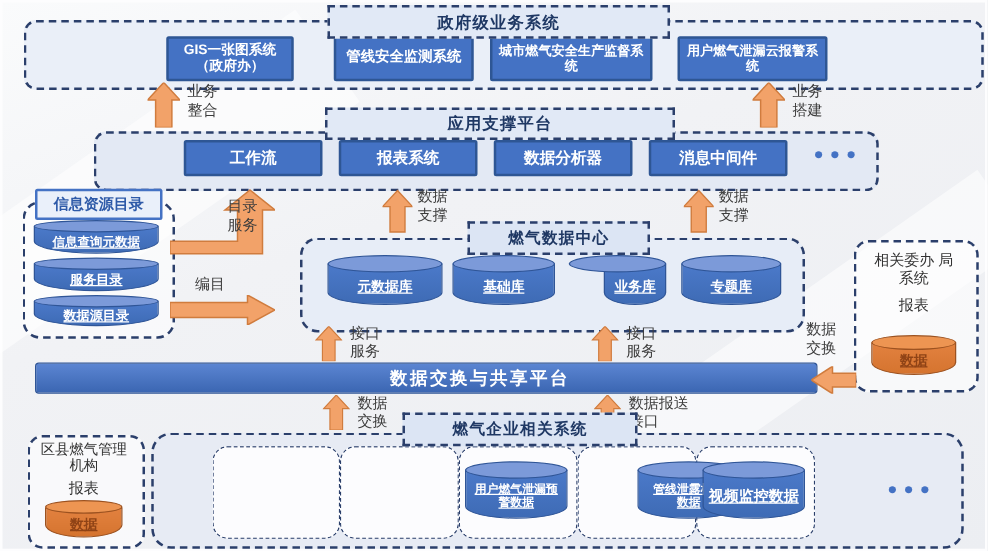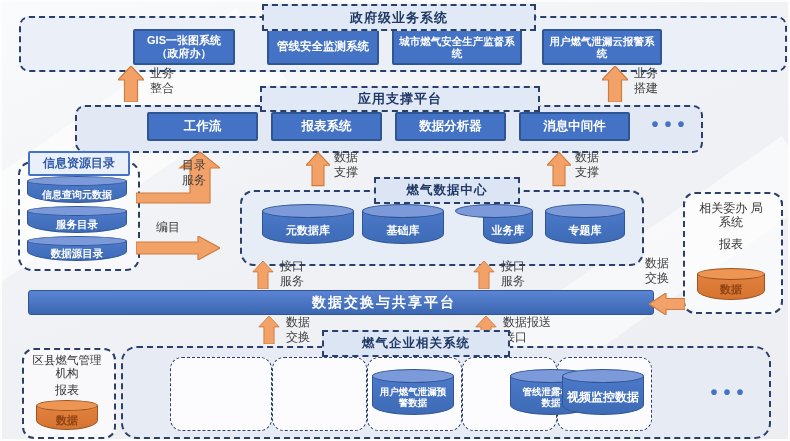--- a/index.html
+++ b/index.html
@@ -26,21 +26,21 @@
     color:#fff;font-weight:700;display:flex;align-items:center;justify-content:center;
     text-align:center;line-height:1.18;z-index:2;padding:1px 2px;box-sizing:border-box;
   }
   
   .cyl{position:absolute;z-index:2;}
   .cyl i{position:absolute;left:0;right:0;top:0;height:var(--cap,12px);
     background:#7c9ad9;border:1px solid #2f5597;border-radius:50%;z-index:2;box-sizing:border-box;}
   .cyl .cyl-body{position:absolute;left:0;right:0;top:calc(var(--cap,12px)/2);bottom:0;
     background:linear-gradient(#4b79c9,#3e6bb5);border:1px solid #2f5597;
     border-radius:0 0 50% 50%/0 0 10px 10px;display:flex;align-items:center;justify-content:center;
-    text-align:center;color:#fff;font-weight:700;padding-top:5px;line-height:1.15;box-sizing:border-box;}
+    text-align:center;color:#fff;font-weight:700;padding-top:5px;line-height:1.15;box-sizing:border-box;text-decoration:underline;}
   .cyl.orange i{background:#ed9552;border-color:#9c5220;}
   .cyl.orange .cyl-body{background:linear-gradient(#e2813f,#d5742f);border-color:#9c5220;color:#8f4316;}
   
   .arr{position:absolute;z-index:2;}
   .arr polygon{fill:#f2a269;stroke:#d07c3e;stroke-width:1.2;}
   .albl{position:absolute;font-size:12px;color:#3d3d3d;line-height:15px;white-space:nowrap;z-index:3;}
   .dots{position:absolute;color:#4472c4;font-weight:700;font-size:20px;letter-spacing:6px;z-index:2;}
   .ptext{position:absolute;color:#333;text-align:center;z-index:2;line-height:1.2;}
   .bar{
     position:absolute;left:28px;top:290px;width:626px;height:25px;border-radius:3px;

